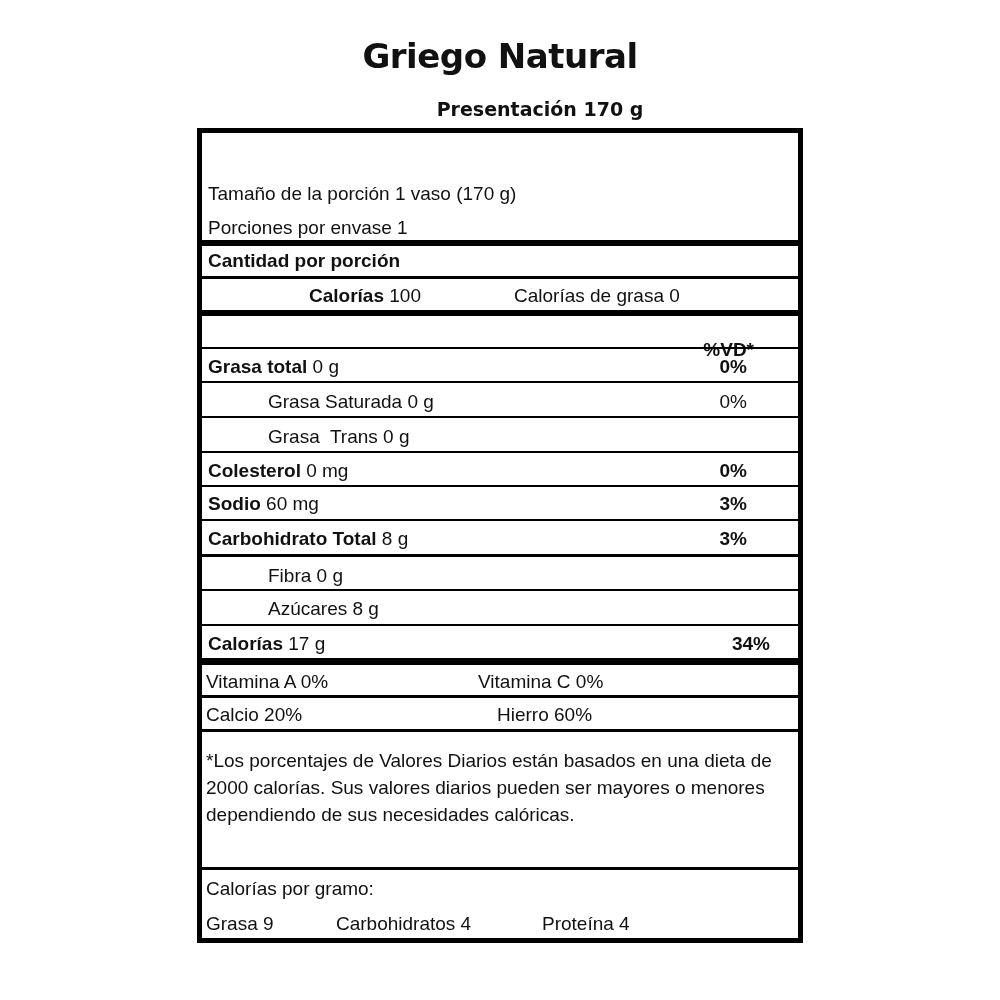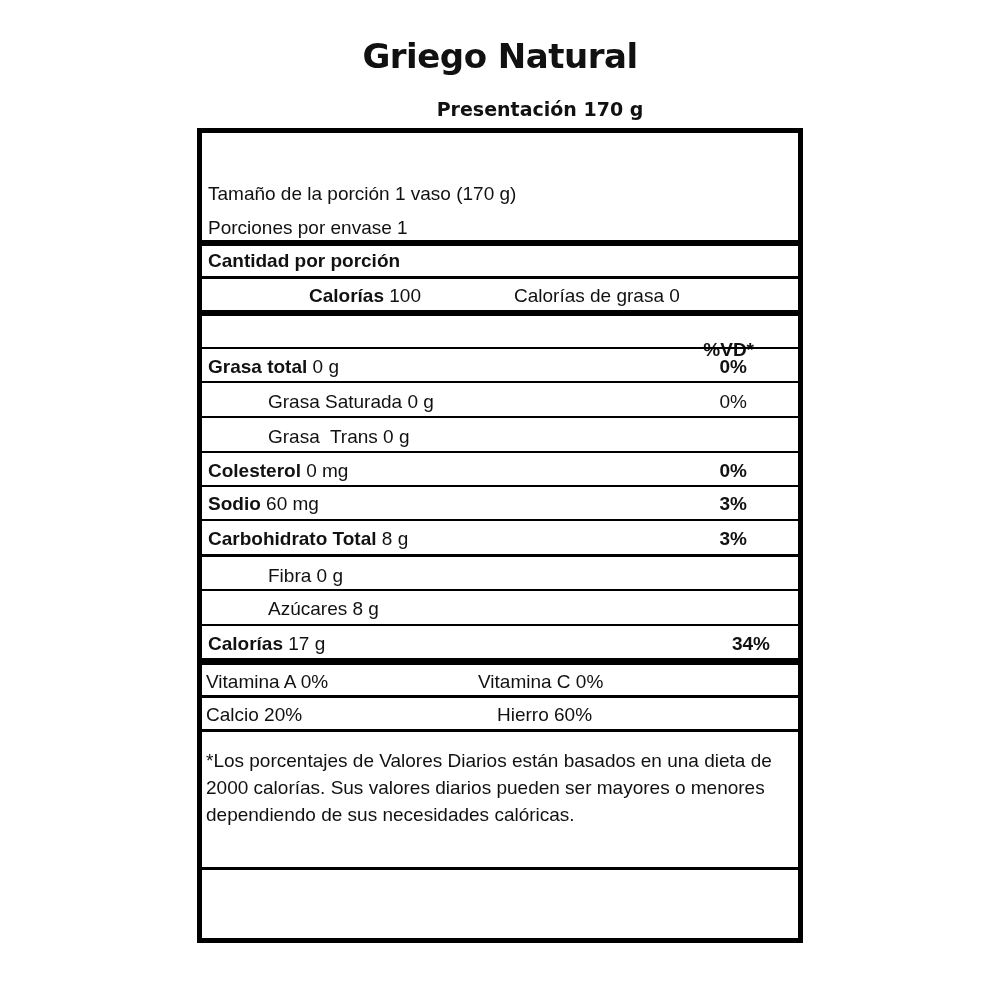--- a/index.html
+++ b/index.html
@@ -121,13 +121,19 @@
     <span class="txt" style="left:4px;top:7px;">Calcio 20%</span>
     <span class="txt" style="left:295px;top:7px;">Hierro 60%</span>
   </div>
   <div class="line" style="top:596px;height:3px;"></div>
 
   <div class="row" style="top:599px;height:135px;">
     <div class="foot" style="left:4px;">*Los porcentajes de Valores Diarios están basados en una dieta de 2000 calorías. Sus valores diarios pueden ser mayores o menores dependiendo de sus necesidades calóricas.</div>
   </div>
   <div class="line" style="top:734px;height:3px;"></div>
 
+  <div class="row" style="top:737px;height:68px;">
+    <span class="txt" style="left:4px;top:9px;">Calorías por gramo:</span>
+    <span class="txt" style="left:4px;top:44px;">Grasa 9</span>
+    <span class="txt" style="left:134px;top:44px;">Carbohidratos 4</span>
+    <span class="txt" style="left:340px;top:44px;">Proteína 4</span>
+  </div>
 </div>
 
 </body></html>

